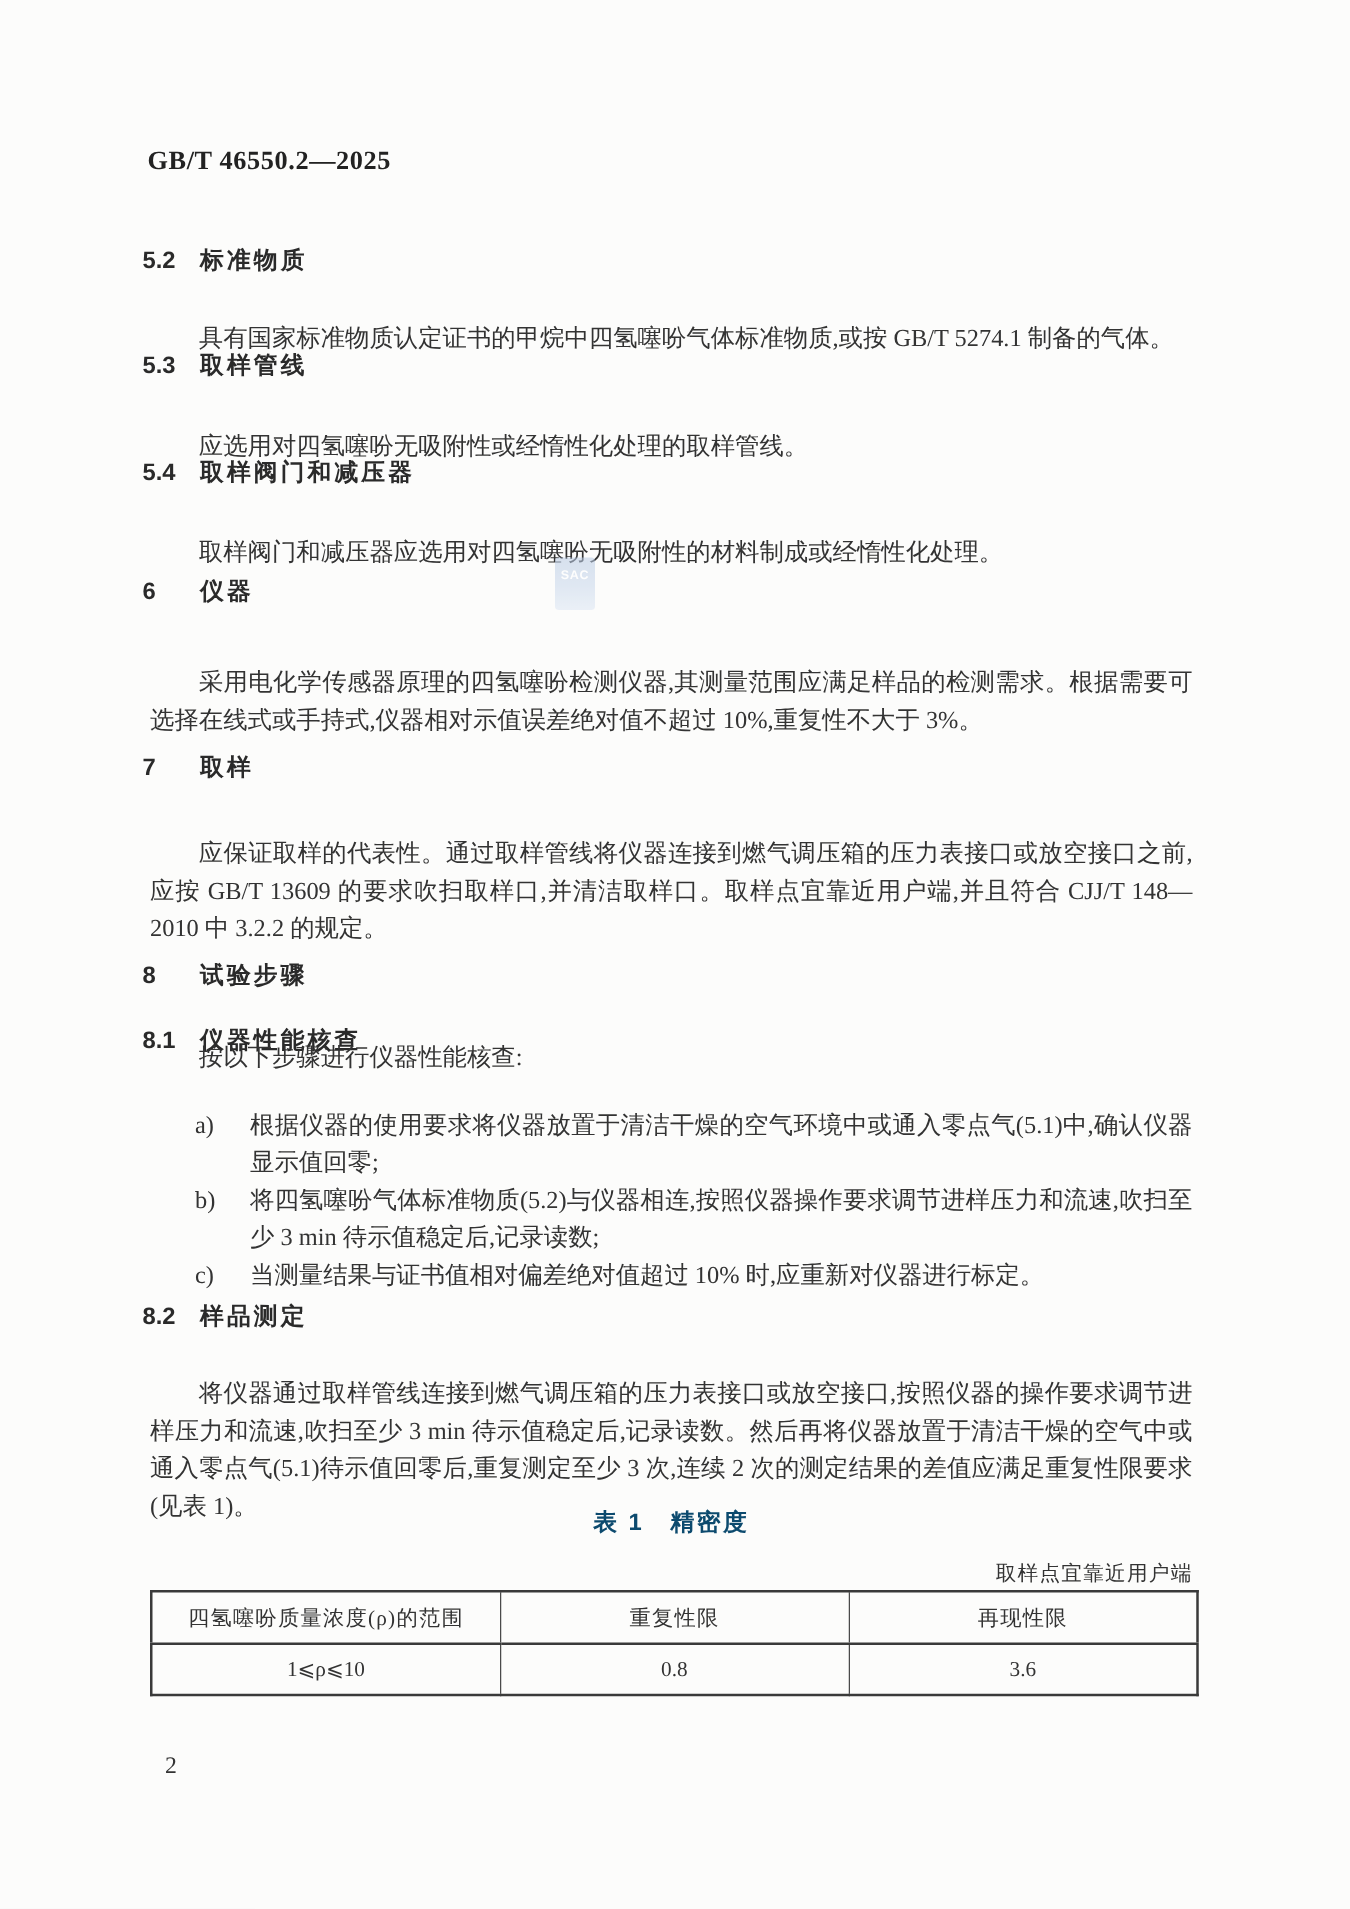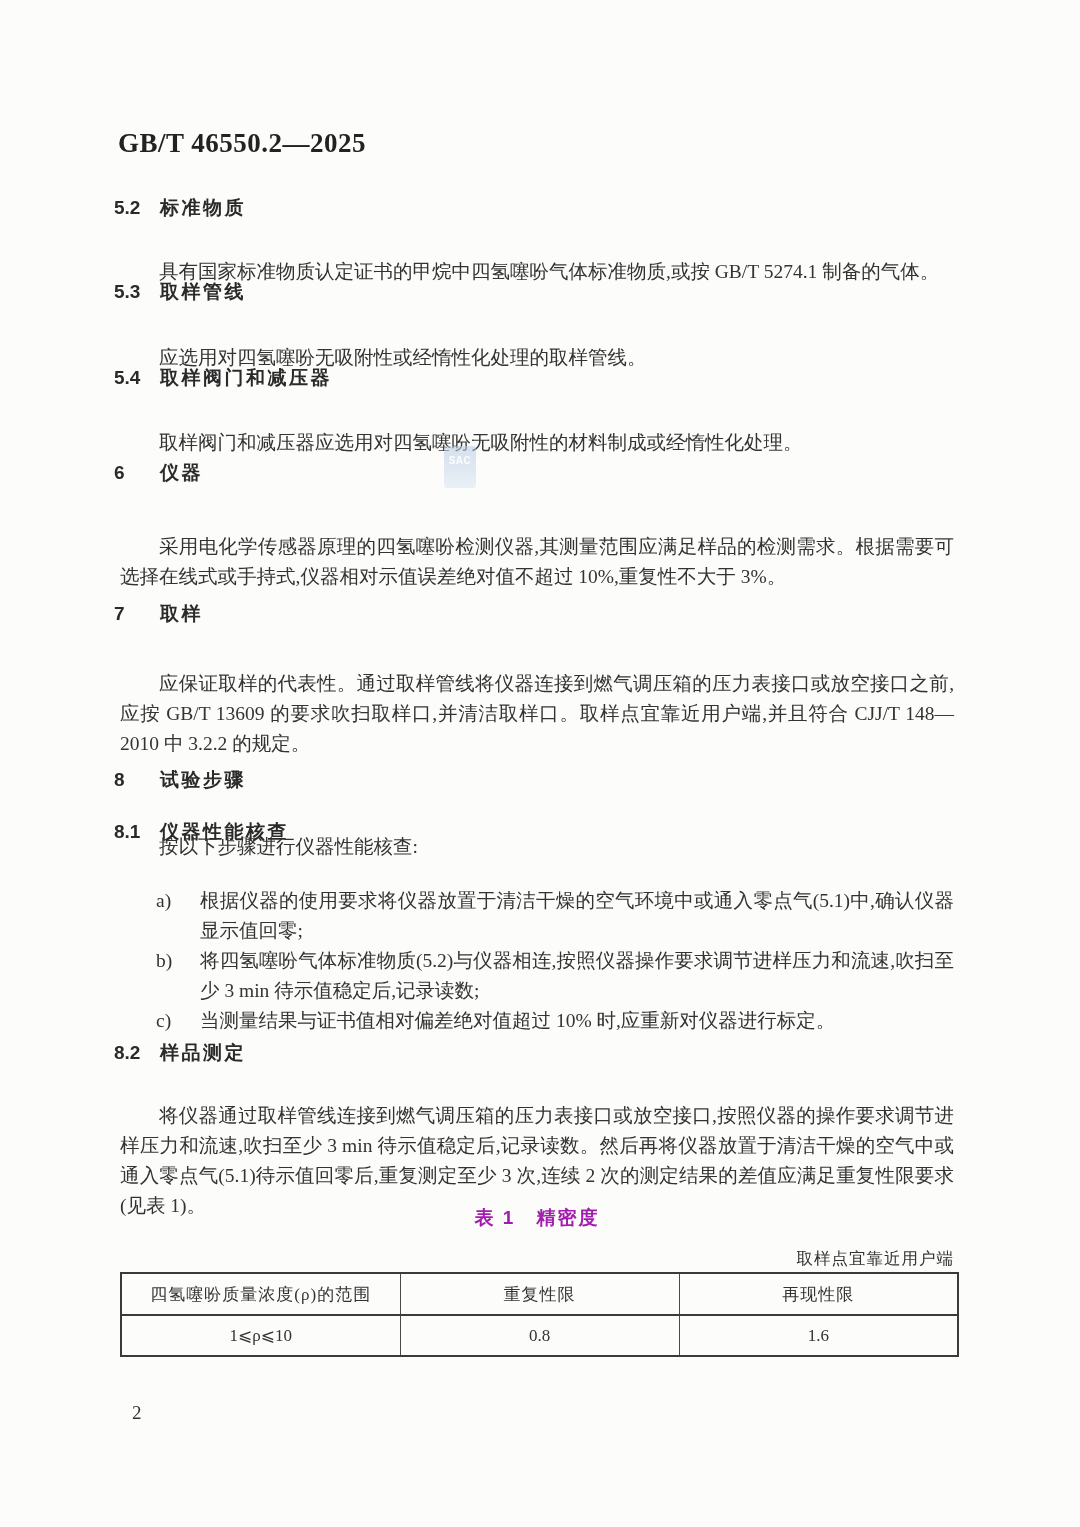--- a/index.html
+++ b/index.html
@@ -11,22 +11,22 @@
     -webkit-font-smoothing:antialiased;
   }
   .page{
     position:relative;
     width:1080px;height:1527px;
     background:#fcfcfb;
     overflow:hidden;
   }
   
   .doc-header{
-    position:absolute;top:128px;left:118px;
-    font-weight:bold;font-size:27px;letter-spacing:.5px;
+    position:absolute;top:116px;left:118px;
+    font-weight:bold;font-size:21px;letter-spacing:.5px;
     color:#222;
   }
   
   .sec-h{
     position:absolute;left:114px;
     font-family:"Liberation Sans","DejaVu Sans",sans-serif;
     font-weight:bold;font-size:19px;color:#2a2a2a;
     display:flex;align-items:baseline;
   }
   .sec-h .num{display:inline-block;min-width:46px;}
@@ -43,21 +43,21 @@
     position:absolute;left:156px;width:798px;
     font-size:19.5px;line-height:30px;color:#333;
     display:flex;
   }
   .li .lbl{flex:0 0 44px;}
   .li .txt{flex:1;text-align:justify;text-justify:inter-ideograph;}
   
   .tbl-caption{
     position:absolute;left:120px;width:834px;text-align:center;
     font-family:"Liberation Sans","DejaVu Sans",sans-serif;
-    font-weight:bold;font-size:19px;color:#a21caf;letter-spacing:2px;
+    font-weight:bold;font-size:19px;color:#0c4a6e;letter-spacing:2px;
   }
   .tbl-unit{
     position:absolute;left:120px;width:834px;text-align:right;
     font-size:16.5px;color:#333;letter-spacing:1px;
   }
   table.precision{
     position:absolute;left:120px;top:1272px;width:839px;
     border-collapse:collapse;table-layout:fixed;
     font-size:17px;color:#333;
   }
@@ -167,20 +167,20 @@
       <tr>
         <th>四氢噻吩质量浓度(ρ)的范围</th>
         <th>重复性限</th>
         <th>再现性限</th>
       </tr>
     </thead>
     <tbody>
       <tr>
         <td>1⩽ρ⩽10</td>
         <td>0.8</td>
-        <td>1.6</td>
+        <td>3.6</td>
       </tr>
     </tbody>
   </table>
 
   <div class="page-num">2</div>
 
 </div>
 
 </body></html>

